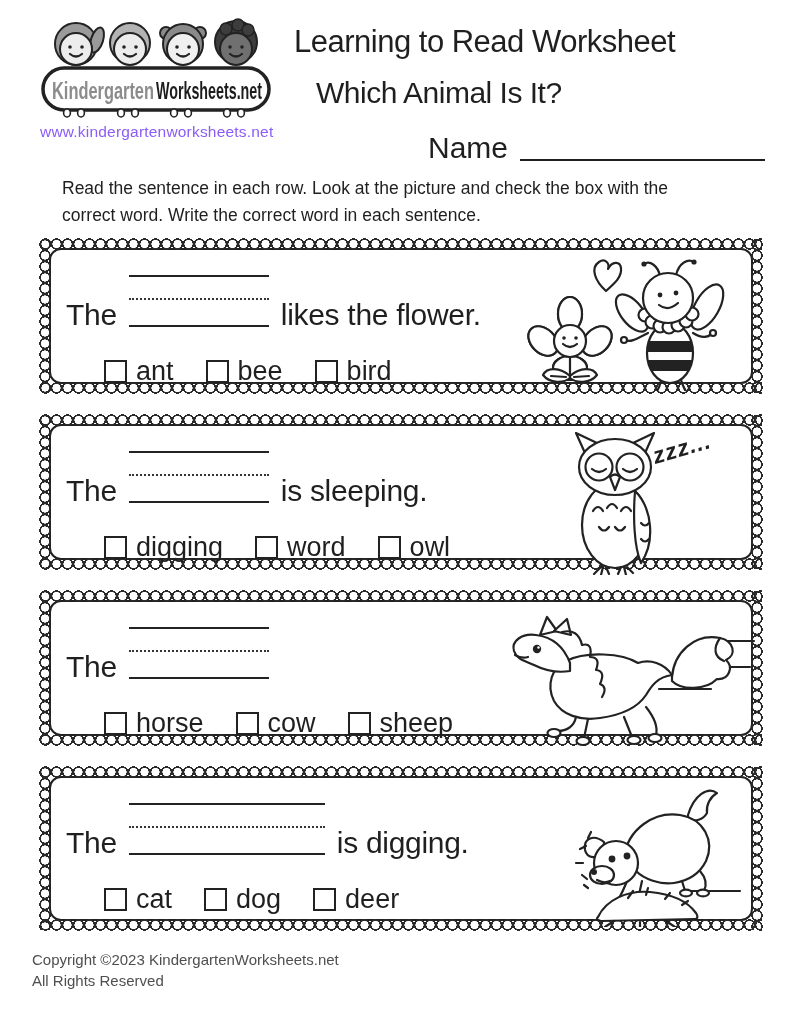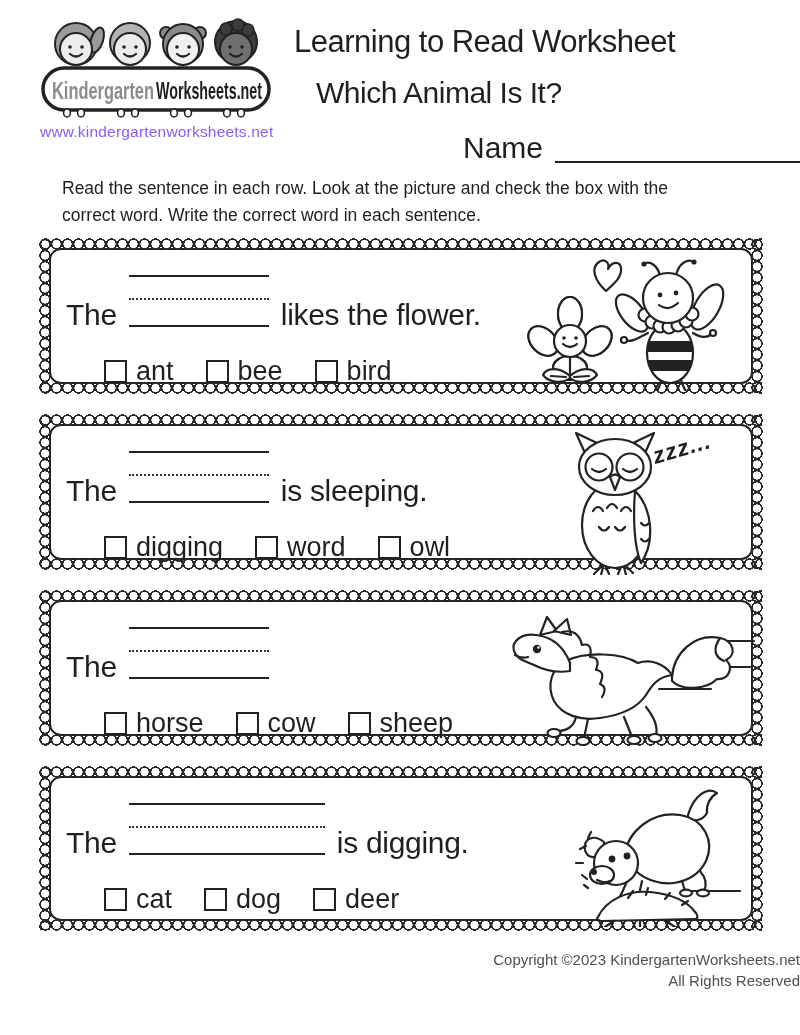--- a/index.html
+++ b/index.html
@@ -9,21 +9,21 @@
   
   header{display:flex;align-items:flex-start;padding:16px 20px 0 40px;}
   .logo-block{width:240px;flex:0 0 auto;}
   .logo-svg{display:block;width:232px;height:104px;}
   .logo-url{font-size:15.5px;color:#8b5cf6;margin-top:3px;letter-spacing:.2px;}
   .titles{margin:8px 0 0 14px;}
   .title{font-size:31px;font-weight:400;margin:0;letter-spacing:-.5px;white-space:nowrap;}
   .subtitle{font-size:30px;font-weight:400;margin:16px 0 17px 22px;letter-spacing:-.5px;white-space:nowrap;}
 
   
-  .name-row{display:flex;align-items:flex-end;justify-content:flex-end;margin-top:-8px;}
+  .name-row{display:flex;justify-content:flex-end;padding-right:35px;margin-top:-8px;}
   .name-label{font-size:30px;line-height:1;}
   .name-line{width:245px;height:26px;border-bottom:2px solid #1f1f1f;margin-left:12px;}
 
   
   .instructions{margin:12px 0 0 62px;font-size:17.5px;line-height:1.55;width:680px;}
 
   
   .qwrap{margin-top:8px;}
   .qbox{position:relative;height:158px;margin:0 36px 18px 38px;}
   .qbox.r4{height:167px;}
@@ -51,21 +51,21 @@
 
   .art{position:absolute;z-index:2;}
   .r1 .art{right:36px;top:12px;}
   .r2 .art{right:96px;top:14px;}
   .r3 .art{right:5px;top:16px;}
   .r4 .art{right:22px;top:14px;}
   .zzz{position:absolute;z-index:2;right:52px;top:22px;font-size:23px;font-style:italic;
        letter-spacing:1px;transform:rotate(-16deg);font-weight:600;}
 
   
-  footer{margin-top:10px;text-align:right;font-size:15px;line-height:1.35;color:#4f4f4f;margin-left:32px;}
+  footer{margin-top:10px;text-align:left;font-size:15px;line-height:1.35;color:#4f4f4f;margin-left:32px;}
 
   svg .ln{fill:none;stroke:#222;stroke-width:2.2;stroke-linecap:round;stroke-linejoin:round;}
   svg .fw{fill:#fff;stroke:#222;stroke-width:2.2;stroke-linecap:round;stroke-linejoin:round;}
   svg .fb{fill:#222;stroke:none;}
 </style>
 </head>
 <body>
 
 <div class="page">
 

